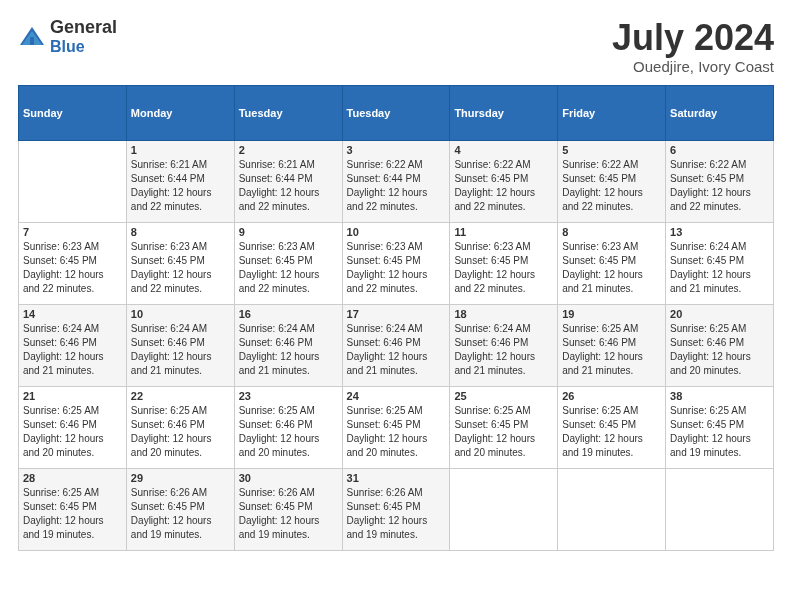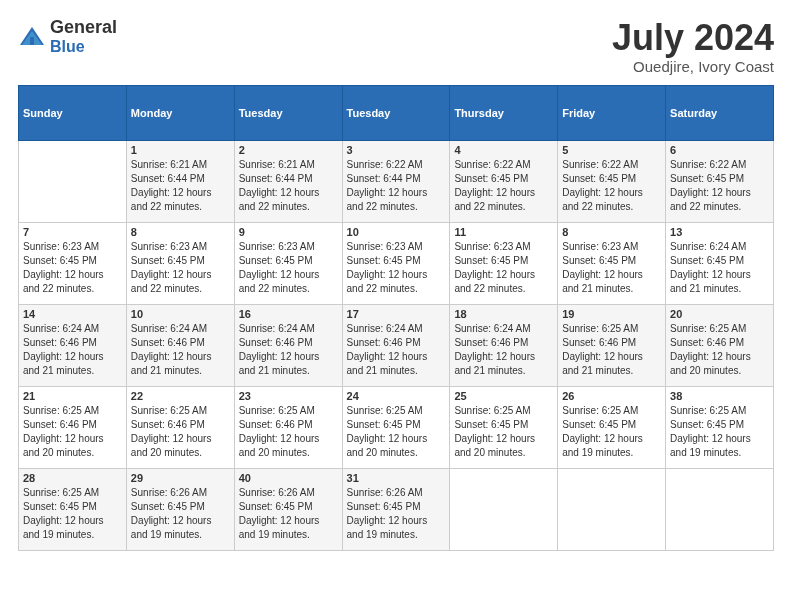--- a/index.html
+++ b/index.html
@@ -166,21 +166,21 @@
           <td><span class="day-num">22</span><span class="cell-text">Sunrise: 6:25 AM<br>Sunset: 6:46 PM<br>Daylight: 12 hours and 20 minutes.</span></td>
           <td><span class="day-num">23</span><span class="cell-text">Sunrise: 6:25 AM<br>Sunset: 6:46 PM<br>Daylight: 12 hours and 20 minutes.</span></td>
           <td><span class="day-num">24</span><span class="cell-text">Sunrise: 6:25 AM<br>Sunset: 6:45 PM<br>Daylight: 12 hours and 20 minutes.</span></td>
           <td><span class="day-num">25</span><span class="cell-text">Sunrise: 6:25 AM<br>Sunset: 6:45 PM<br>Daylight: 12 hours and 20 minutes.</span></td>
           <td><span class="day-num">26</span><span class="cell-text">Sunrise: 6:25 AM<br>Sunset: 6:45 PM<br>Daylight: 12 hours and 19 minutes.</span></td>
           <td><span class="day-num">38</span><span class="cell-text">Sunrise: 6:25 AM<br>Sunset: 6:45 PM<br>Daylight: 12 hours and 19 minutes.</span></td>
         </tr>
         <tr>
           <td><span class="day-num">28</span><span class="cell-text">Sunrise: 6:25 AM<br>Sunset: 6:45 PM<br>Daylight: 12 hours and 19 minutes.</span></td>
           <td><span class="day-num">29</span><span class="cell-text">Sunrise: 6:26 AM<br>Sunset: 6:45 PM<br>Daylight: 12 hours and 19 minutes.</span></td>
-          <td><span class="day-num">40</span><span class="cell-text">Sunrise: 6:26 AM<br>Sunset: 6:45 PM<br>Daylight: 12 hours and 19 minutes.</span></td>
+          <td><span class="day-num">30</span><span class="cell-text">Sunrise: 6:26 AM<br>Sunset: 6:45 PM<br>Daylight: 12 hours and 19 minutes.</span></td>
           <td><span class="day-num">31</span><span class="cell-text">Sunrise: 6:26 AM<br>Sunset: 6:45 PM<br>Daylight: 12 hours and 19 minutes.</span></td>
           <td class="empty"></td>
           <td class="empty"></td>
           <td class="empty"></td>
         </tr>
       </tbody>
   </table>
 </div>
 
 </body></html>

